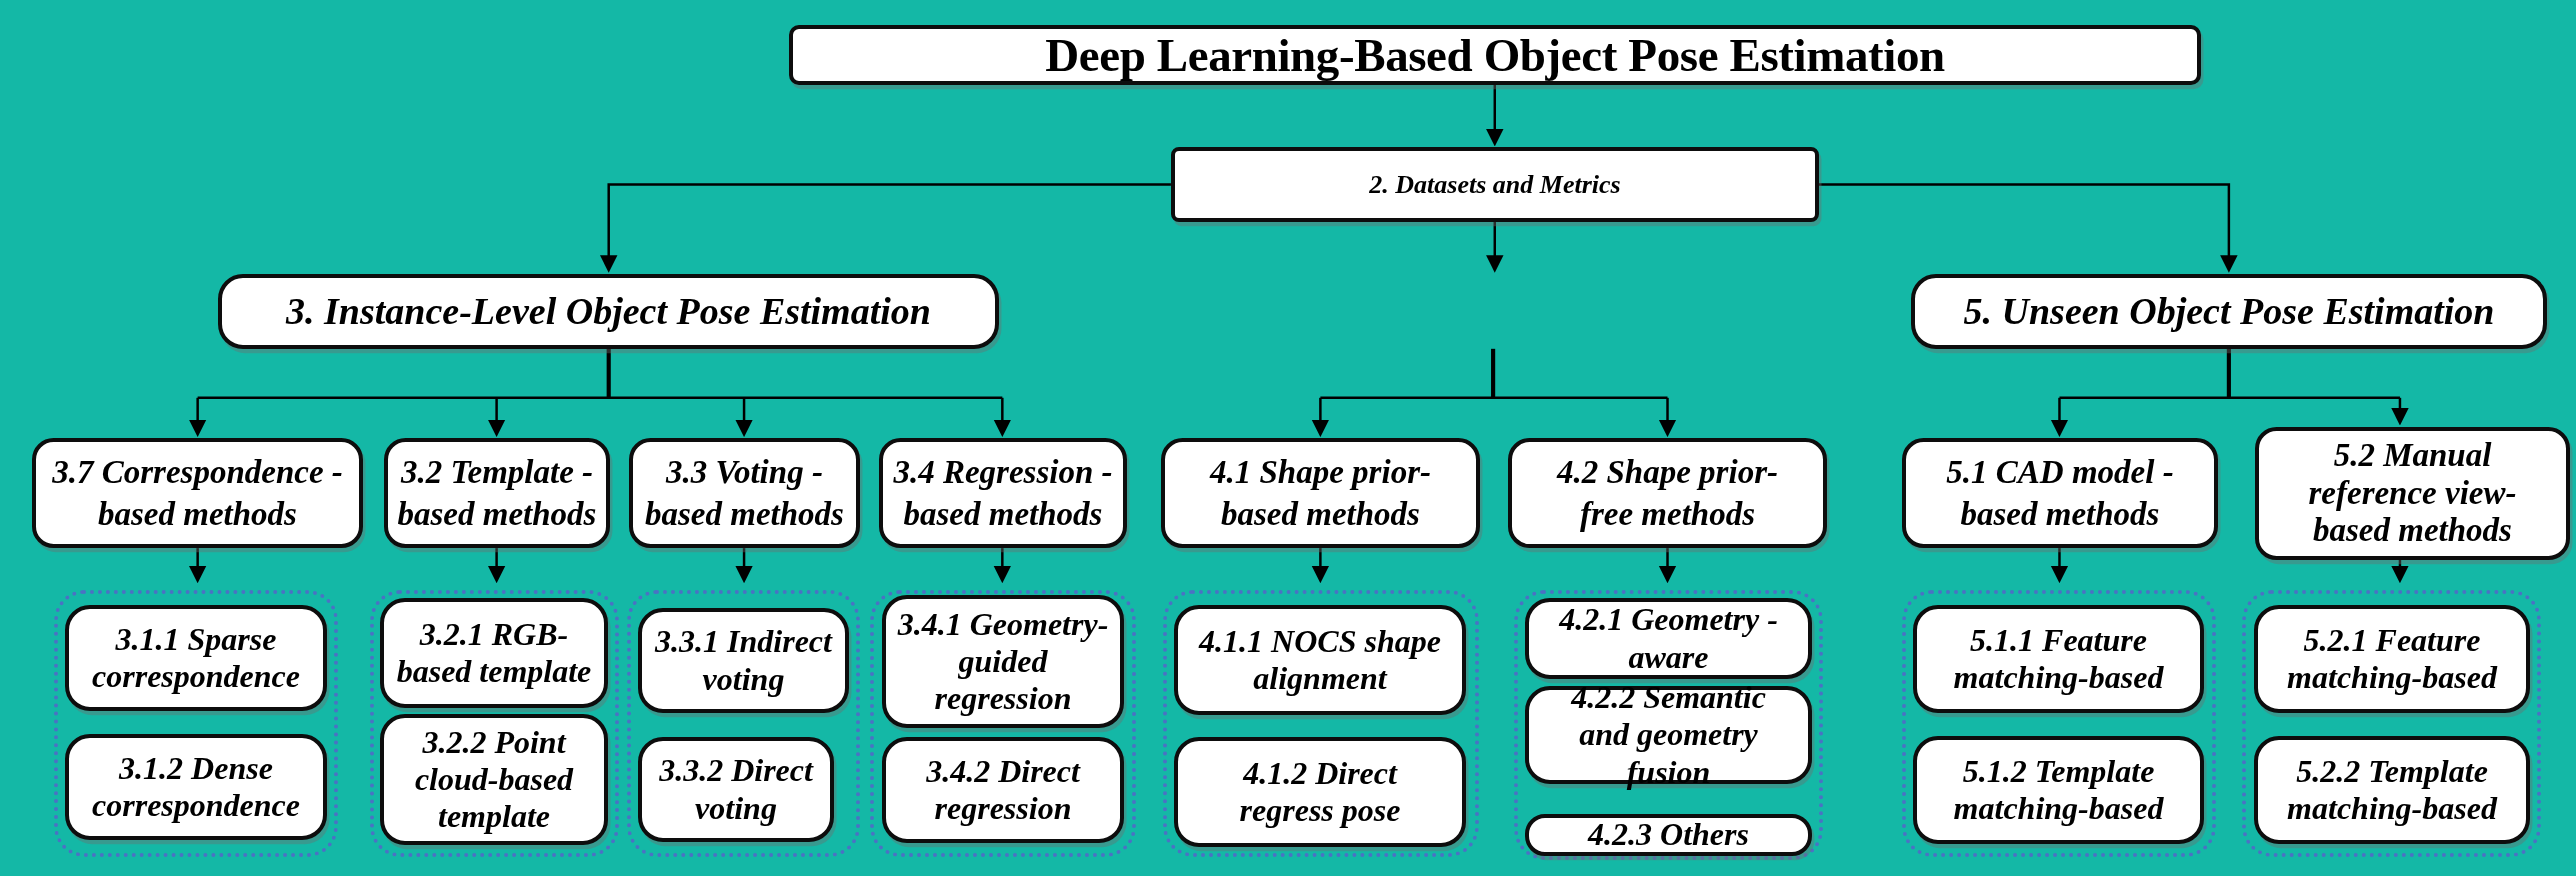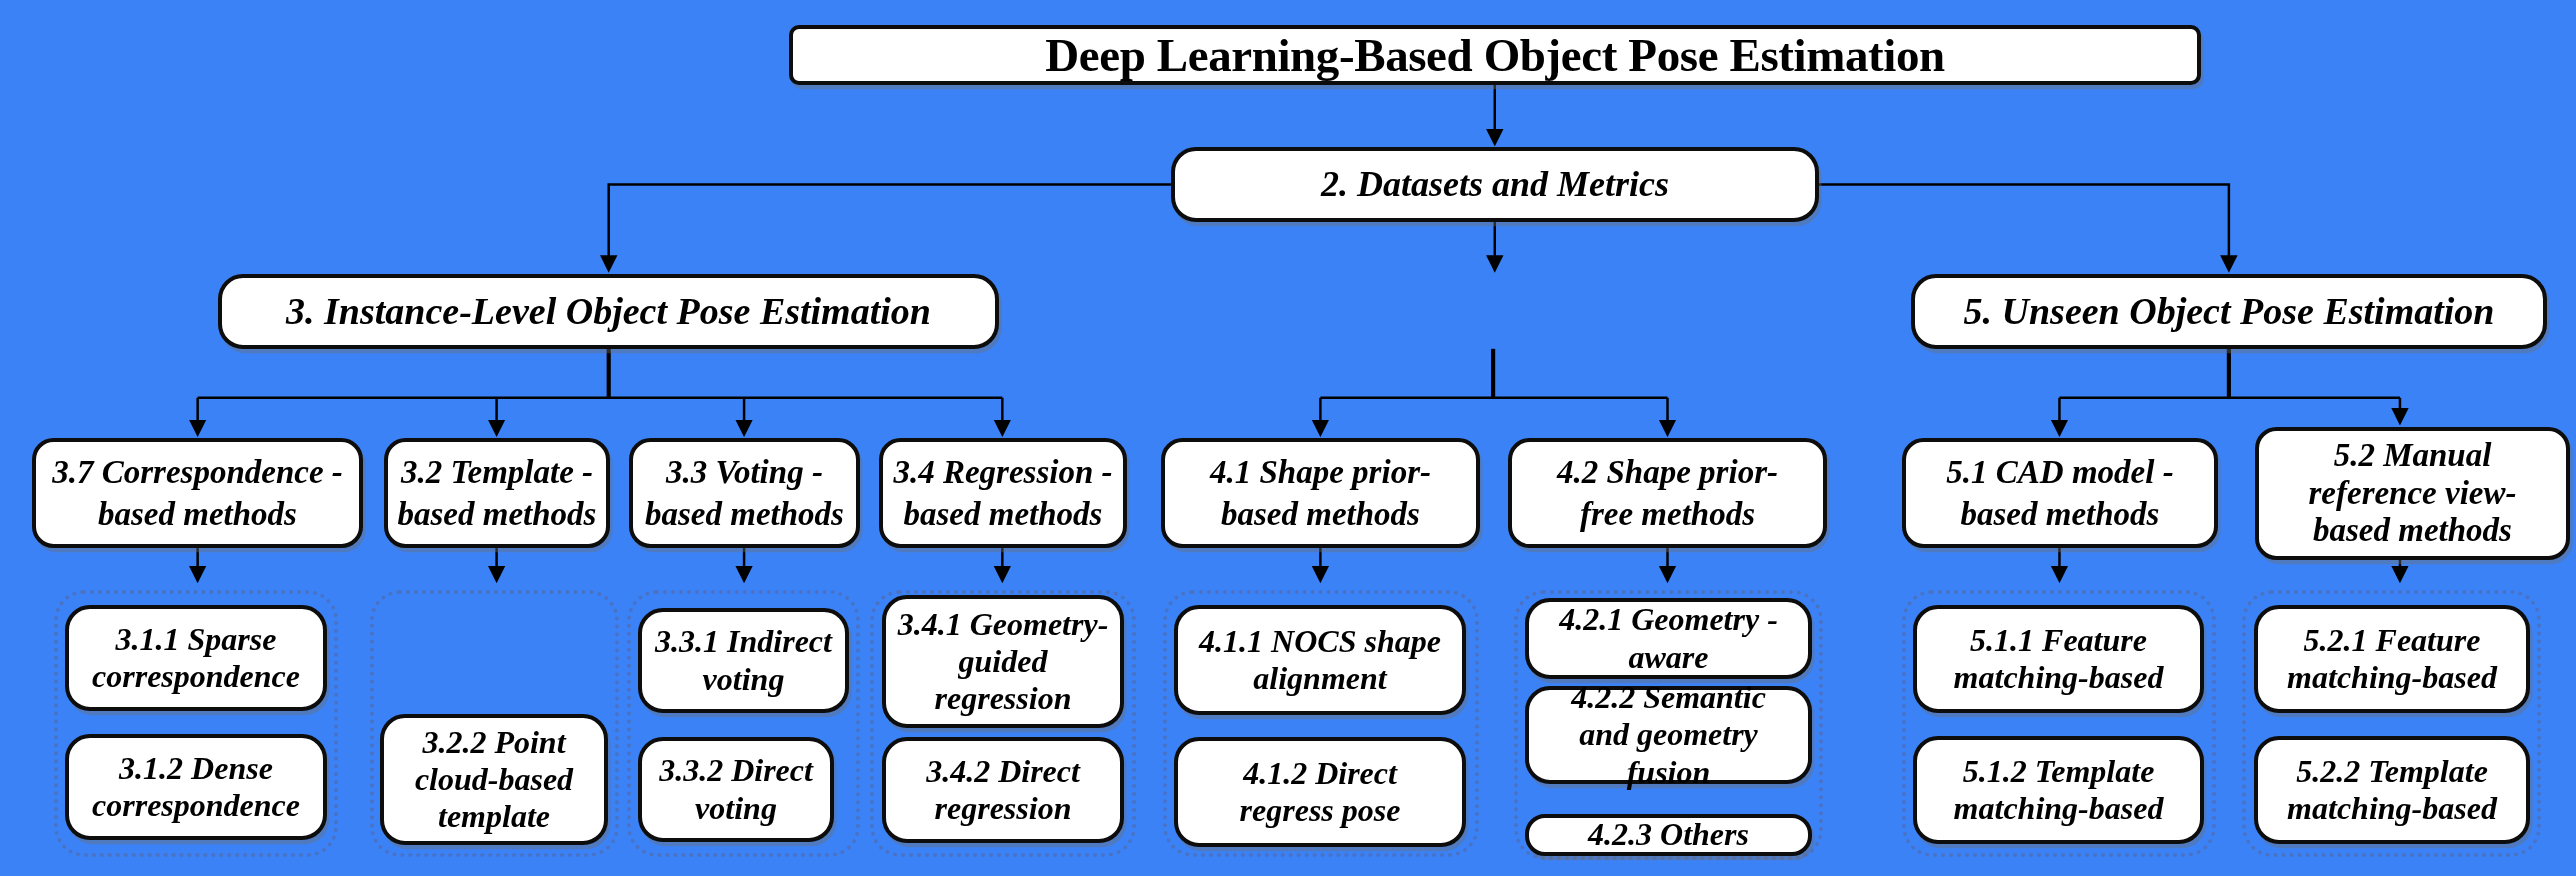--- a/index.html
+++ b/index.html
@@ -1,29 +1,29 @@
 <!DOCTYPE html>
 <html style="font-size:13.3px"><head>
 <meta charset="utf-8">
 <style>
   html,body{margin:0;padding:0;background:#ffffff;}
   body{width:2576px;height:877px;position:relative;font-family:"Liberation Serif", serif;}
-  .canvas{position:absolute;left:0;top:0;width:2576px;height:877px;background:#3b82f6;overflow:hidden;}
+  .canvas{position:absolute;left:0;top:0;width:2576px;height:877px;background:#14b8a6;overflow:hidden;}
   svg.wires{position:absolute;left:0;top:0;z-index:1;}
   .node{
     position:absolute;box-sizing:border-box;z-index:2;
     background:#ffffff;border:4.2px solid #0d0d0d;
     display:flex;align-items:center;justify-content:center;
     text-align:center;white-space:pre-line;
     font-weight:bold;font-style:italic;color:#000000;
     box-shadow:2.5px 4.2px 0 rgba(110,110,110,0.40);
     line-height:1.2;padding:0 5px;
   }
   .title{font-style:normal;font-size:47px;border-radius:10px;letter-spacing:-0.4px;}
-  .lvl1{font-size:36px;border-radius:25px;}
+  .lvl1{font-size:26px;border-radius:8px;}
   .lvl2{font-size:38px;border-radius:25px;}
   .lvl3{font-size:33px;border-radius:21.6px;line-height:1.28;}
   .leaf{font-size:32px;border-radius:25px;line-height:1.16;}
   .leaf.small{border-radius:20px;}
   .group{
     position:absolute;box-sizing:border-box;z-index:1;
     border:4.2px dotted #4a72c4;border-radius:30px;background:transparent;
   }
 </style>
 </head>
@@ -104,20 +104,22 @@
   <div class="group" style="left:1163px;top:590px;width:316px;height:267px"></div>
   <div class="group" style="left:1514px;top:590px;width:309px;height:270px"></div>
   <div class="group" style="left:1902px;top:590px;width:314px;height:267px"></div>
   <div class="group" style="left:2242px;top:590px;width:299px;height:267px"></div>
 
   <div class="node leaf" style="left:65px;top:605px;width:262px;height:106px">3.1.1 Sparse
 correspondence</div>
   <div class="node leaf" style="left:65px;top:734px;width:262px;height:106px">3.1.2 Dense
 correspondence</div>
 
+  <div class="node leaf" style="left:380px;top:598px;width:228px;height:110px">3.2.1 RGB-
+based template</div>
   <div class="node leaf" style="left:380px;top:714px;width:228px;height:131px">3.2.2 Point
 cloud-based
 template</div>
 
   <div class="node leaf" style="left:638px;top:608px;width:211px;height:105px">3.3.1 Indirect
 voting</div>
   <div class="node leaf" style="left:638px;top:737px;width:196px;height:105px">3.3.2 Direct
 voting</div>
 
   <div class="node leaf" style="left:882px;top:595px;width:242px;height:133px">3.4.1 Geometry-

